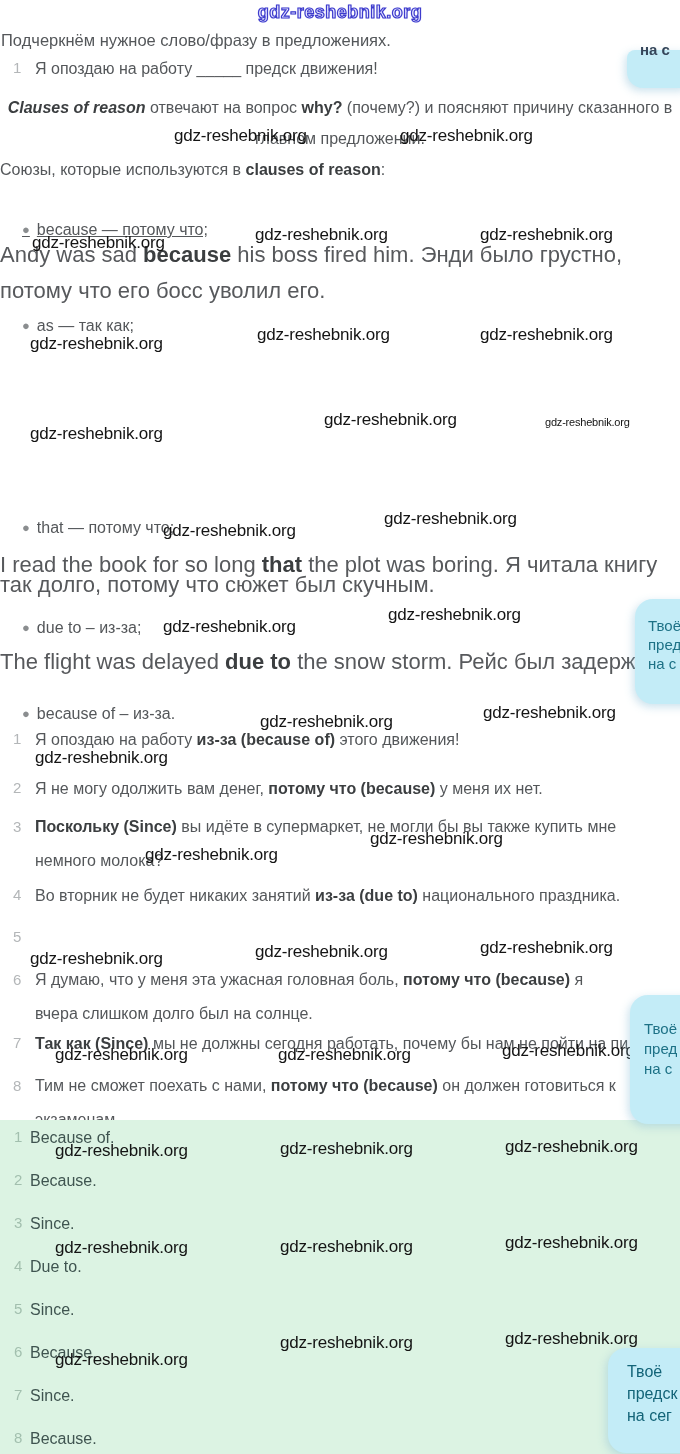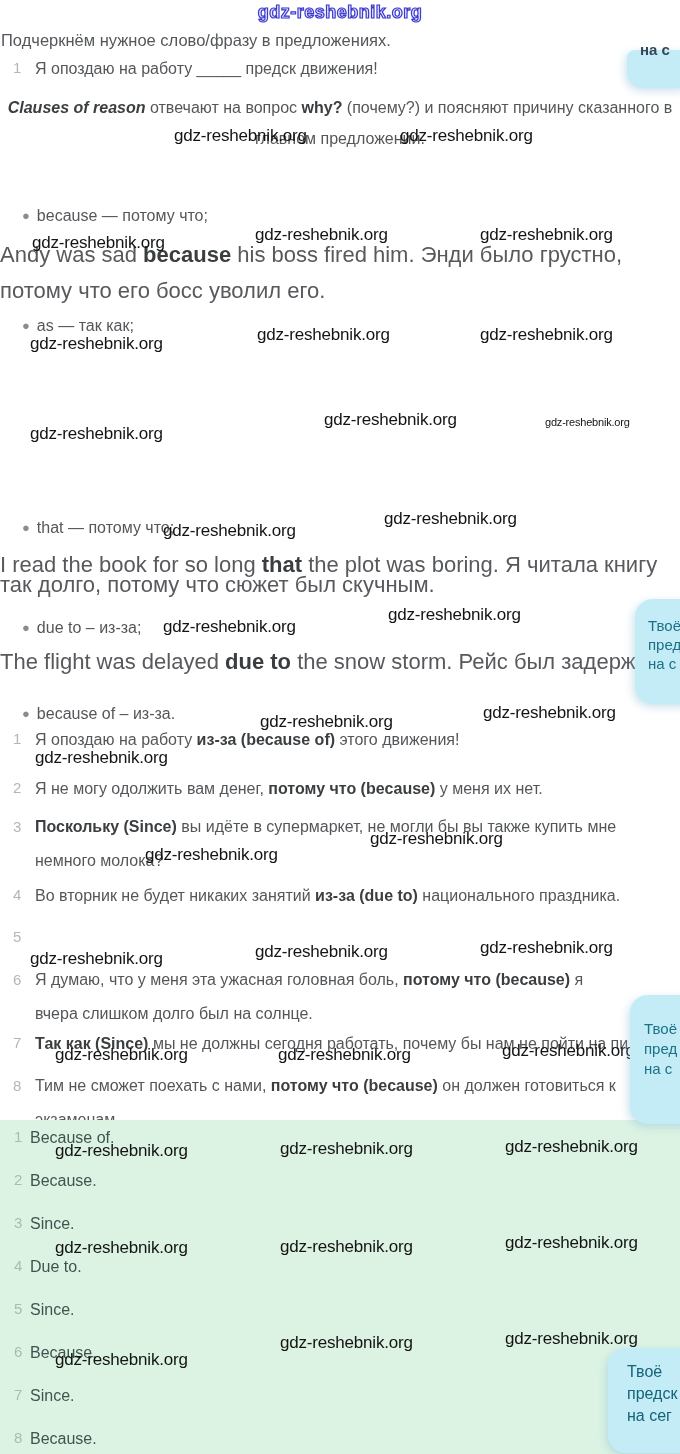--- a/index.html
+++ b/index.html
@@ -53,22 +53,23 @@
 
   <div class="abs wm-head">gdz-reshebnik.org</div>
 
   <div class="abs h1">Подчеркнём нужное слово/фразу в предложениях.</div>
   <div class="abs task t-1l" style="left:0;top:59px;width:660px;">
     <span class="num">1</span>
     <span class="txt">Я опоздаю на работу _____ предск движения!</span>
   </div>
 
   <div class="abs par" style="top:92px;text-align:center;"><b><i>Clauses of reason</i></b> отвечают на вопрос <b>why?</b> (почему?) и поясняют причину сказанного в главном предложении.</div>
-
-  <div class="abs bullet" style="top:206px;">
+  <div class="abs par" style="top:160px;line-height:1.25;">Союзы, которые используются в <b>clauses of reason</b>:</div>
+
+  <div class="abs bullet" style="top:220px;text-decoration:underline;">
     <span class="dot">●</span><span>because — потому что;</span>
   </div>
   <div class="abs ex" style="top:237px;">Andy was sad <b>because</b> his boss fired him. Энди было грустно, потому что его босс уволил его.</div>
 
   <div class="abs bullet" style="top:316px;">
     <span class="dot">●</span><span>as — так как;</span>
   </div>
 
 
   <div class="abs bullet" style="top:518px;">

